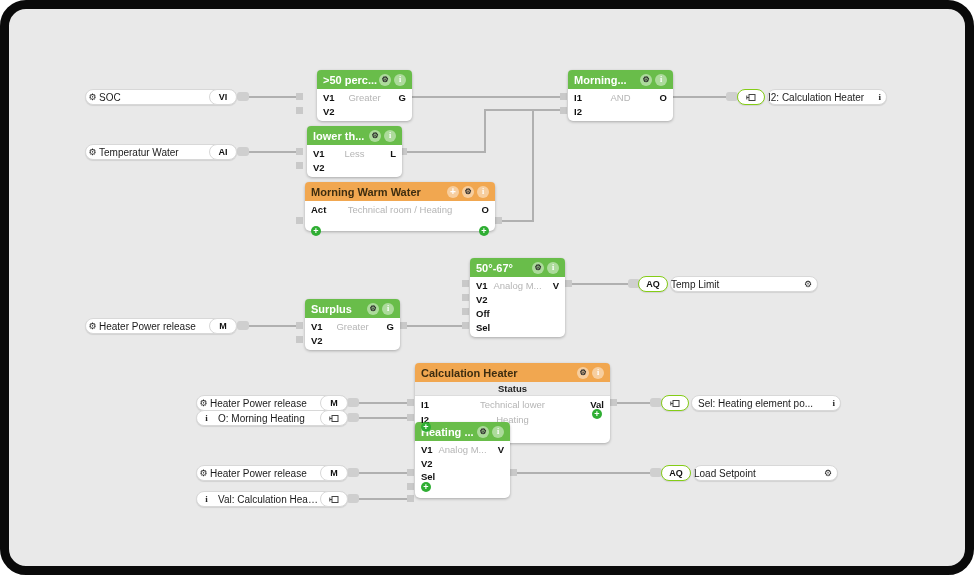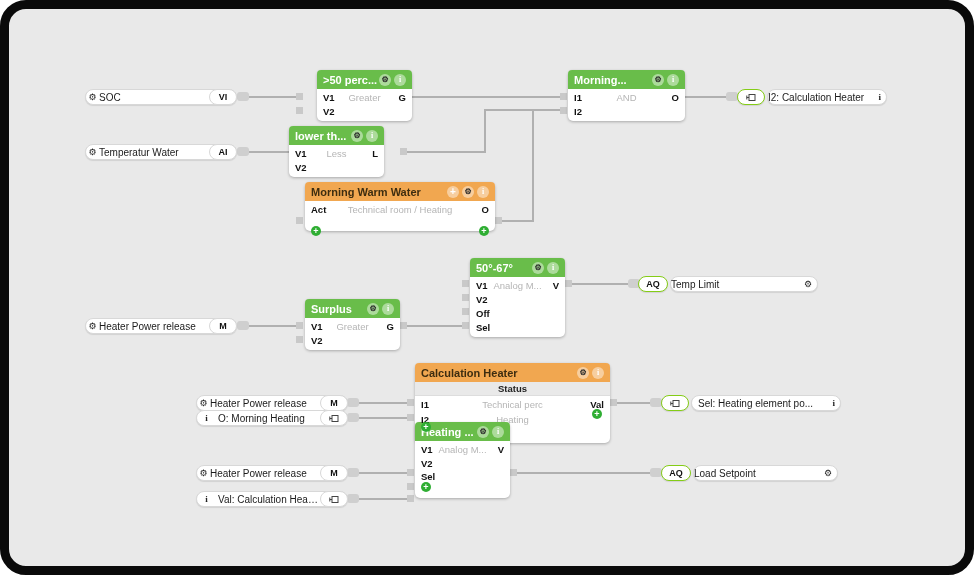--- a/index.html
+++ b/index.html
@@ -207,21 +207,21 @@
           <span class="inlbl">V1</span>
         <span class="ctr">Greater</span>
         <span class="outlbl">G</span>
         </div>
       <div class="brow">
           <span class="inlbl">V2</span>
         </div>
     </div>
   </div>
 
-  <div class="block green" style="left:289px;top:126px;width:95px;">
+  <div class="block green" style="left:307px;top:126px;width:95px;">
     <div class="bheader">
       <span>lower th...</span>
       <span class="hicons">
         <span class="hicon gear">⚙</span>
         <span class="hicon info">i</span>
       </span>
     </div>
     <div class="rows">
       <div class="brow">
           <span class="inlbl">V1</span>
@@ -248,21 +248,21 @@
           <span class="inlbl">Act</span>
         <span class="ctr">Technical room / Heating</span>
         <span class="outlbl">O</span>
         </div>
       <div class="brow" style="height:12px;"></div>
     </div>
     <span class="gplus" style="left:6px;top:44px;">+</span>
     <span class="gplus" style="left:174px;top:44px;">+</span>
   </div>
 
-  <div class="block green" style="left:568px;top:70px;width:117px;">
+  <div class="block green" style="left:568px;top:70px;width:105px;">
     <div class="bheader">
       <span>Morning...</span>
       <span class="hicons">
         <span class="hicon gear">⚙</span>
         <span class="hicon info">i</span>
       </span>
     </div>
     <div class="rows">
       <div class="brow">
           <span class="inlbl">I1</span>
@@ -326,21 +326,21 @@
       <span>Calculation Heater</span>
       <span class="hicons">
         <span class="hicon gear">⚙</span>
         <span class="hicon info">i</span>
       </span>
     </div>
     <div class="subbar">Status</div>
     <div class="rows">
       <div class="brow" style="height:15px;">
           <span class="inlbl">I1</span>
-        <span class="ctr">Technical perc</span>
+        <span class="ctr">Technical lower</span>
         <span class="outlbl">Val</span>
         </div>
       <div class="brow" style="height:15px;">
           <span class="inlbl">I2</span>
         <span class="ctr">Heating</span>
         </div>
       <div class="brow" style="height:13px;"></div>
     </div>
     <span class="gplus" style="left:6px;top:59px;">+</span>
     <span class="gplus" style="left:177px;top:46px;">+</span>

